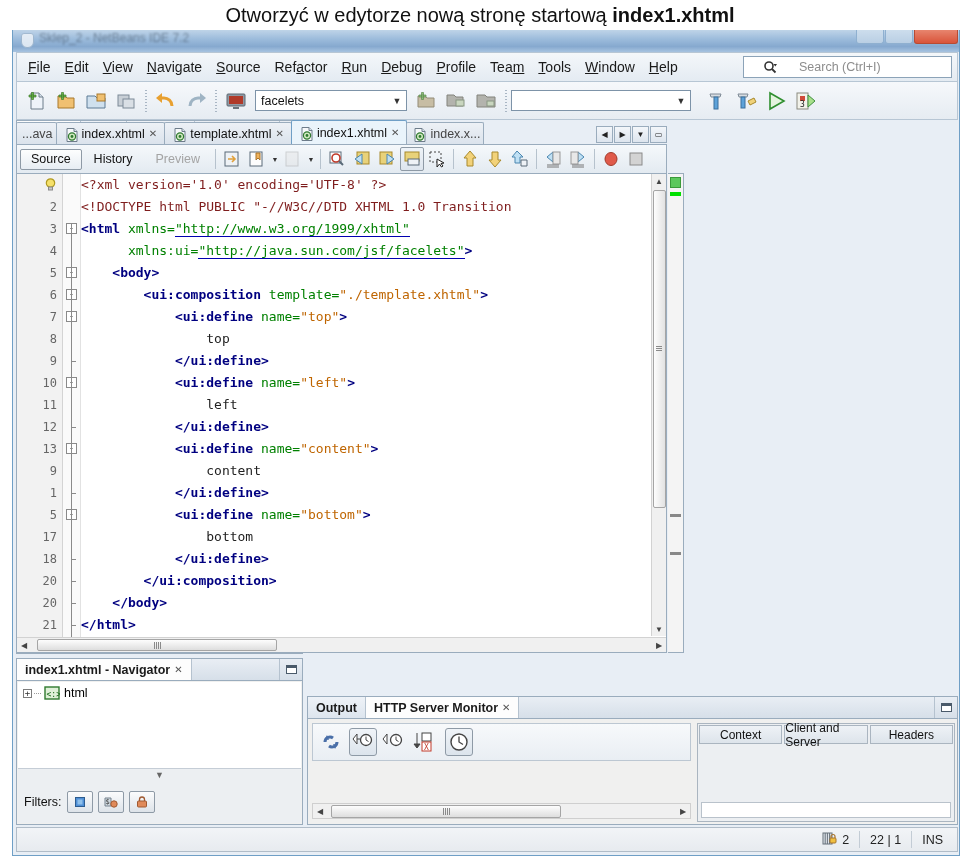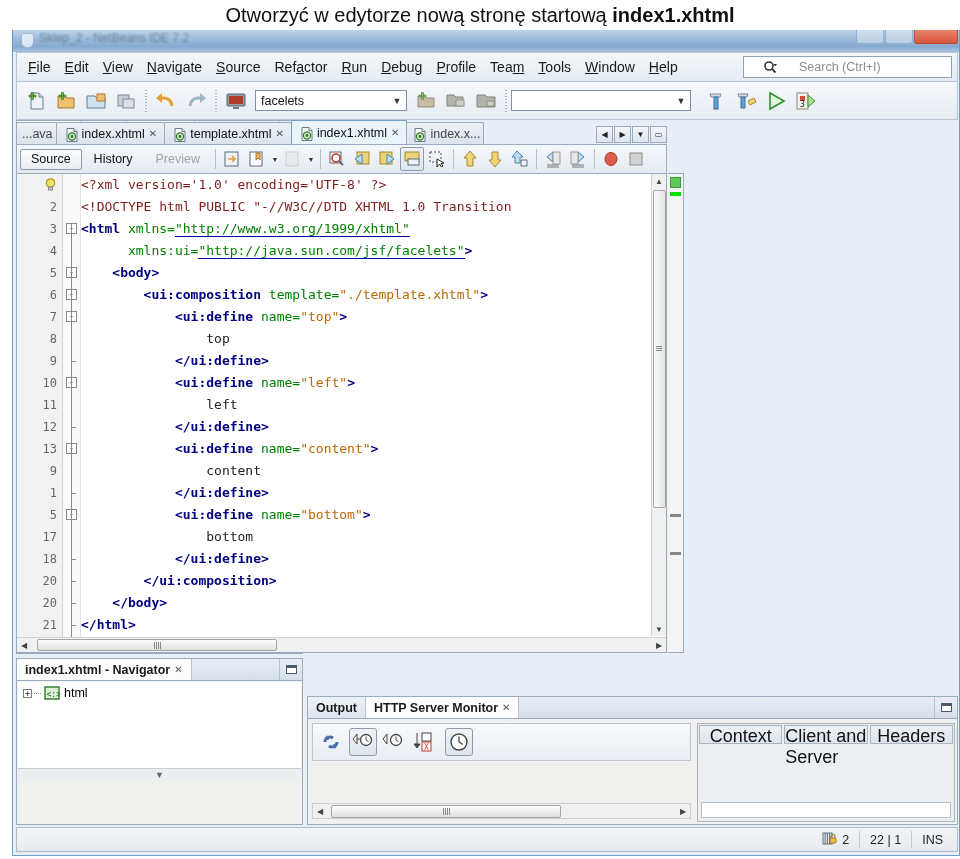--- a/index.html
+++ b/index.html
@@ -294,22 +294,22 @@
   #monhsb {
     position:absolute; left:3px; right:3px; bottom:4px; height:16px;
     background:#f0f0f0; border:1px solid #cfcfcf; display:flex; align-items:center;
   }
   #monright {
     position:absolute; left:389px; top:26px; right:2px; bottom:2px;
     background:#eceff2; border:1px solid #aab5c0;
   }
   .mtabrow { display:flex; height:21px; }
   .mtab {
-    flex:1; display:flex; align-items:flex-start; justify-content:center;
-    font-size:18px; color:#111;
+    flex:1; display:flex; align-items:center; justify-content:center;
+    font-size:12px; color:#111;
     background:linear-gradient(to bottom,#eef2f6,#dde4eb);
     border:1px solid #aab5c0; margin:1px;
   }
   .mtab.sel { background:#ffffff; border-bottom-color:#fff; }
   #mlist { position:absolute; left:3px; right:3px; bottom:3px; height:16px; background:#fff; border:1px solid #b9c2cb; }
 
   
   #statusbar {
     position:absolute; left:3px; top:797px; width:942px; height:25px;
     background:linear-gradient(to bottom,#f2f4f7,#e7ebef);
@@ -808,20 +808,42 @@
             <svg width="16" height="16" viewBox="0 0 16 16">
               <rect x="1" y="2" width="14" height="12" fill="#dff0d8" stroke="#2f7a2f" stroke-width="1.4"></rect>
               <text x="2.5" y="11.5" font-size="8" font-family="monospace" fill="#1a6b1a">&lt;:&gt;</text>
             </svg>
           </span>
           <span class="tlabel">html</span>
         </div>
       </div>
       <div id="navsplit">
         <span style="font-size:9px;color:#666;">▼</span>
+      </div>
+      <div id="navfilters">
+        <span>Filters:</span>
+        <div class="fbtn">
+          <svg width="14" height="14" viewBox="0 0 14 14">
+              <rect x="2.5" y="2.5" width="9" height="9" fill="#4f8fd6" stroke="#2d5c8f"></rect>
+              <rect x="4.5" y="4.5" width="5" height="5" fill="#8fc0ea"></rect>
+            </svg>
+        </div>
+        <div class="fbtn">
+          <svg width="16" height="14" viewBox="0 0 16 14">
+            <path d="M2 3h6v8H2z" fill="#cfd8df" stroke="#76838f"></path>
+            <circle cx="11" cy="9" r="3.2" fill="#e08a5a" stroke="#a05a32"></circle>
+            <text x="2.5" y="9" font-size="7" font-family="monospace" fill="#333">$</text>
+          </svg>
+        </div>
+        <div class="fbtn">
+          <svg width="14" height="14" viewBox="0 0 14 14">
+            <path d="M4.5 6V4.5a2.5 2.5 0 0 1 5 0V6" fill="none" stroke="#a05a32" stroke-width="1.3"></path>
+            <rect x="2.5" y="6" width="9" height="6" rx="1" fill="#e08a5a" stroke="#a05a32"></rect>
+          </svg>
+        </div>
       </div>
     </div>
 
     <div id="editor">
 
       <div id="edtabs">
           <div class="etab clip">
             <span>...ava</span>
           </div>
           <div class="etab">

